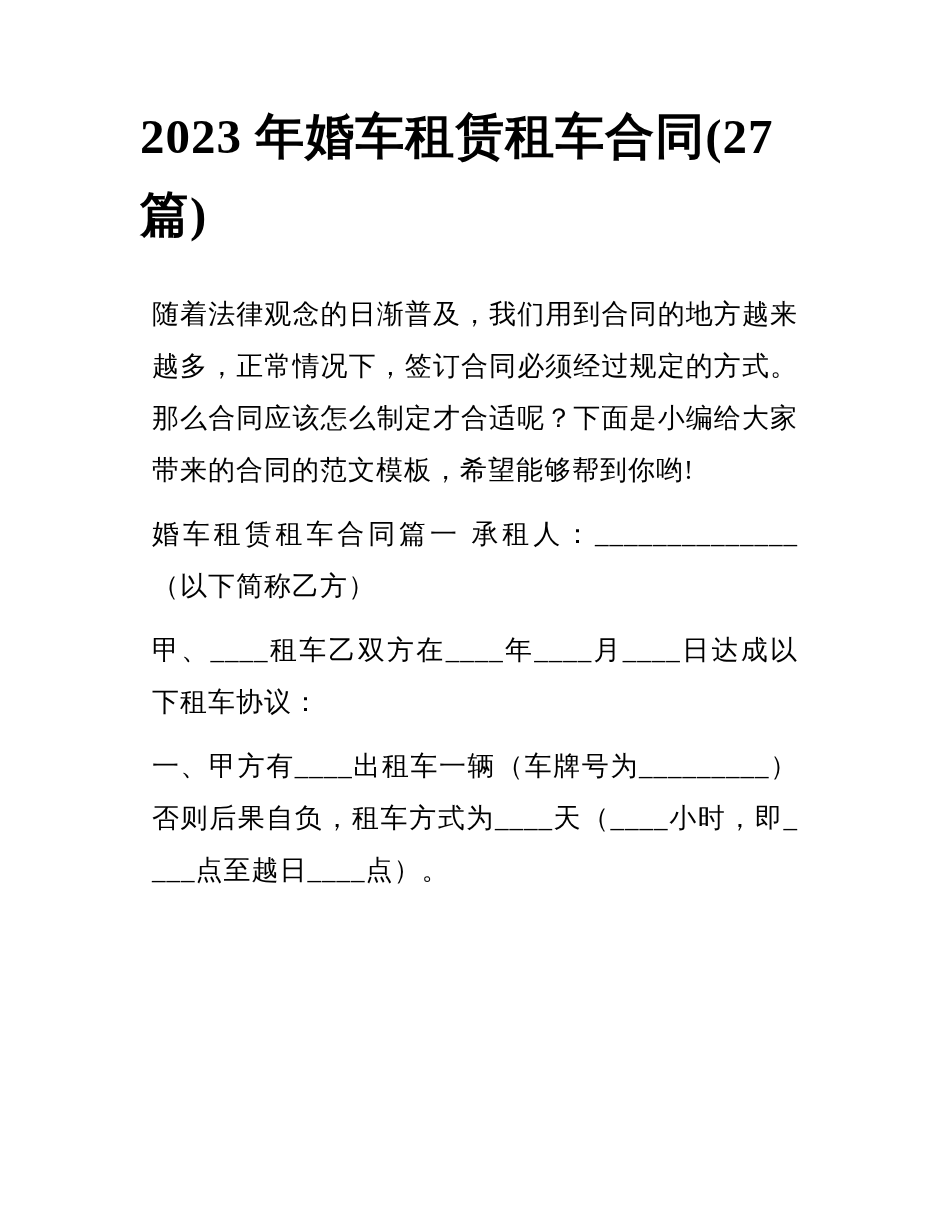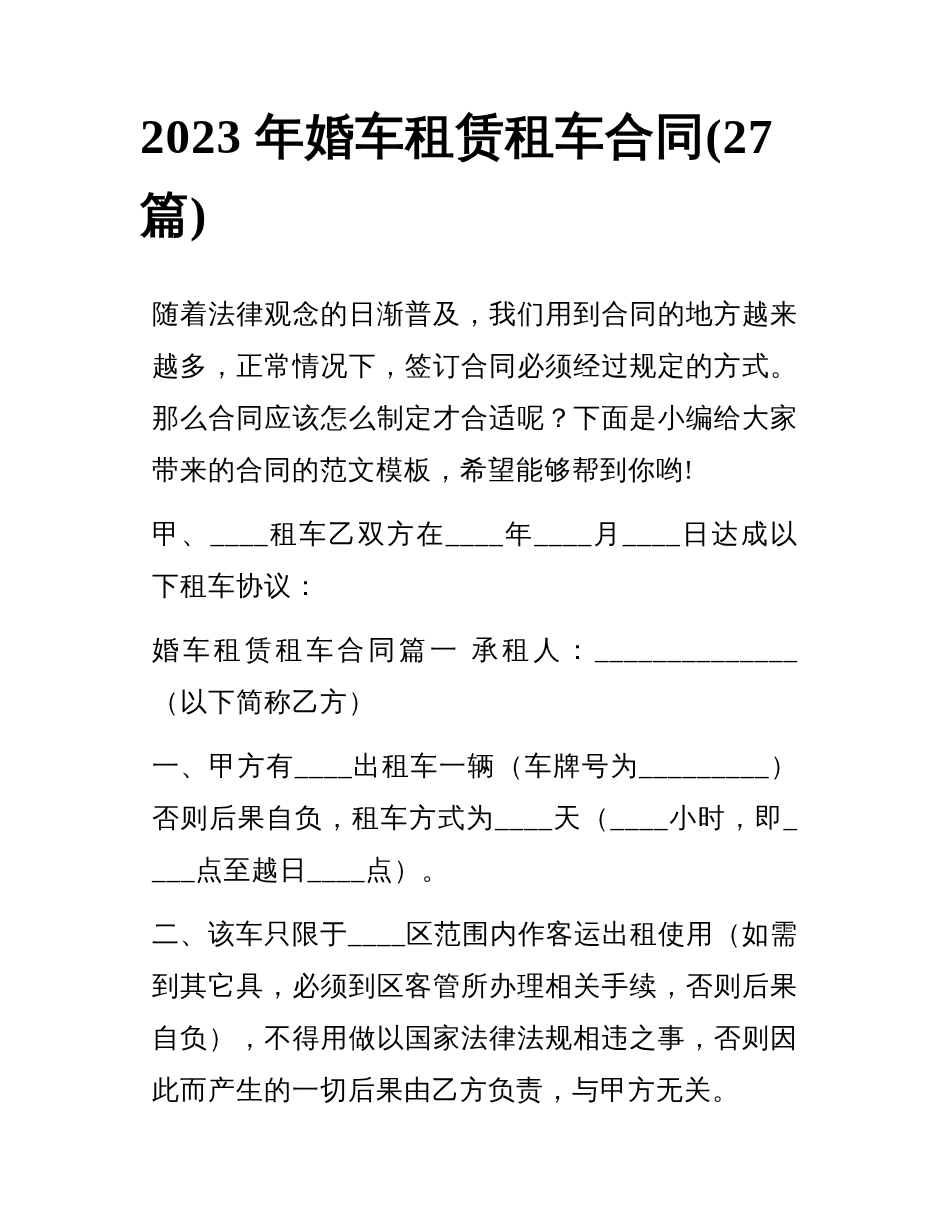--- a/index.html
+++ b/index.html
@@ -43,18 +43,17 @@
 </head>
 <body>
 
 <div class="page">
   <h1 class="doc-title">
     <span class="title-line">2023 年婚车租赁租车合同(27</span>
     <span class="title-line">篇)</span>
   </h1>
   <div class="doc-body">
     <p>随着法律观念的日渐普及，我们用到合同的地方越来越多，正常情况下，签订合同必须经过规定的方式。那么合同应该怎么制定才合适呢？下面是小编给大家带来的合同的范文模板，希望能够帮到你哟!</p>
+    <p>婚车租赁租车合同篇一 承租人：______________ （以下简称乙方）</p>
     <p>甲、____租车乙双方在____年____月____日达成以下租车协议：</p>
-    <p>婚车租赁租车合同篇一 承租人：______________ （以下简称乙方）</p>
     <p>一、甲方有____出租车一辆（车牌号为_________）否则后果自负，租车方式为____天（____小时，即____点至越日____点）。</p>
-    <p>二、该车只限于____区范围内作客运出租使用（如需到其它具，必须到区客管所办理相关手续，否则后果自负），不得用做以国家法律法规相违之事，否则因此而产生的一切后果由乙方负责，与甲方无关。</p>
   </div>
 </div>
 
 </body></html>

